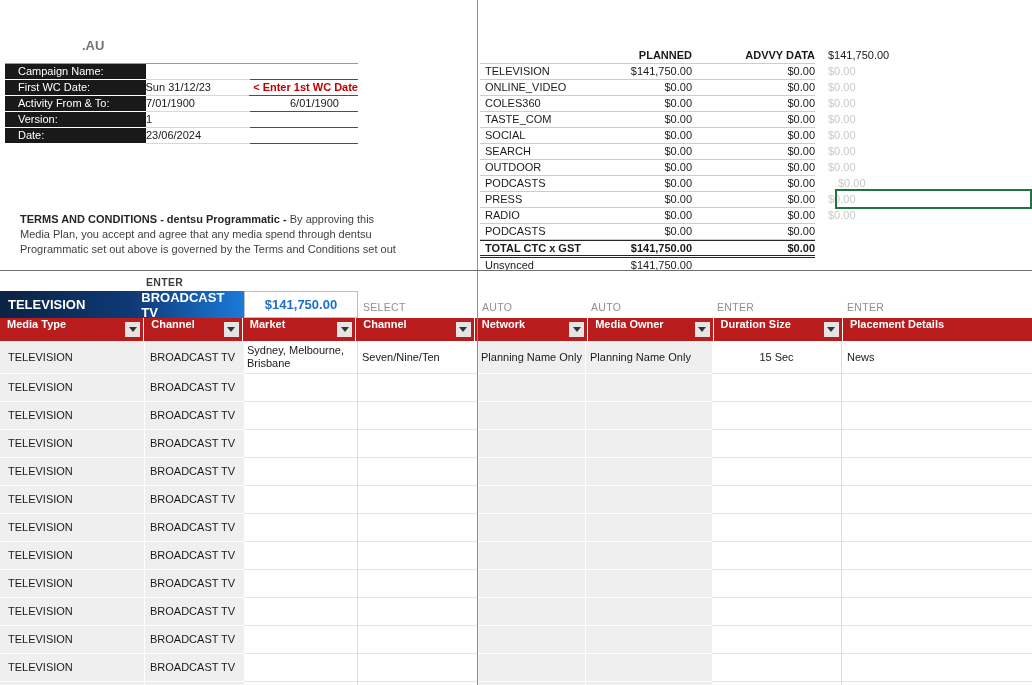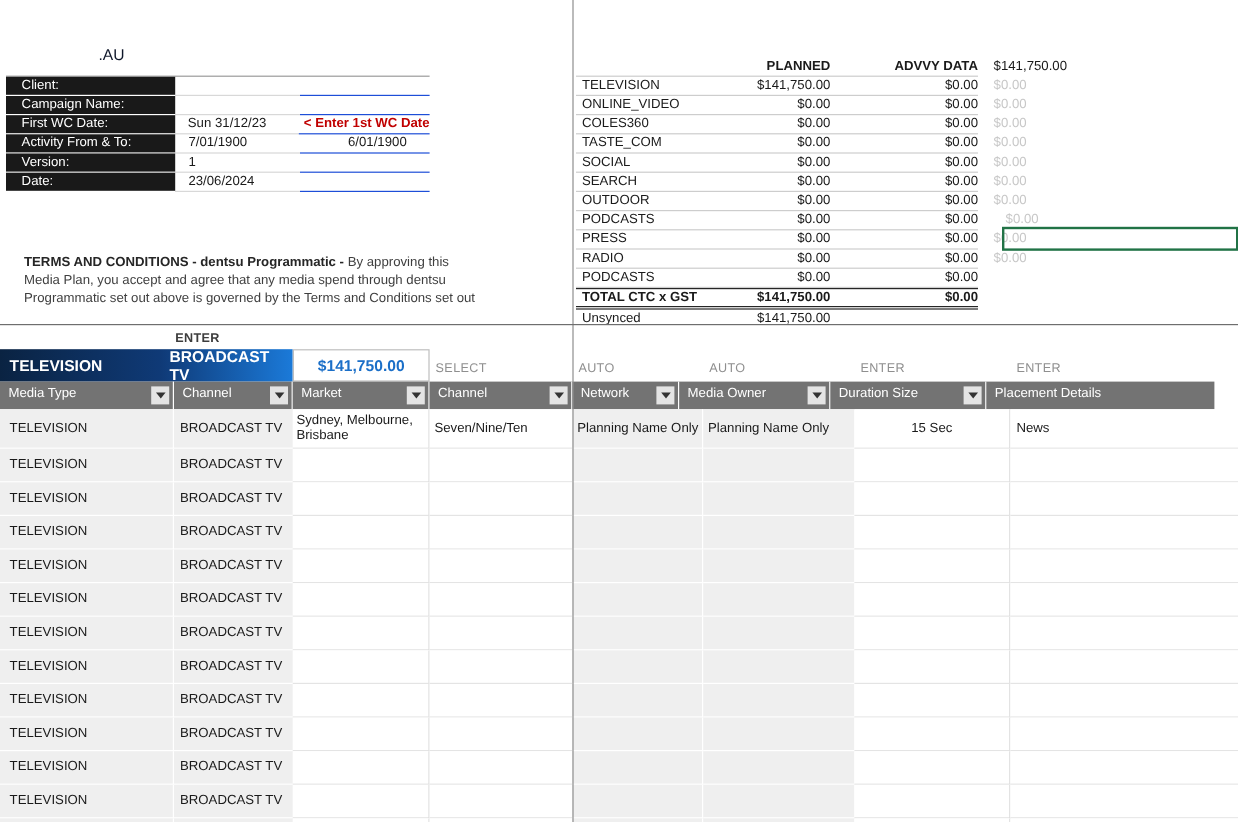--- a/index.html
+++ b/index.html
@@ -6,27 +6,27 @@
   body{width:1032px;height:685px;overflow:hidden;position:relative;background:#fff;
        font-family:"Liberation Sans",sans-serif;color:#1a1a1a;font-size:11px}
   .abs{position:absolute}
 
   #vline{position:absolute;left:477px;top:0;width:1px;height:685px;background:#8f8f8f;z-index:6}
   #hline{position:absolute;left:0;top:270px;width:1032px;height:1px;background:#6e6e6e;z-index:6}
 
   
   #logo{left:6px;top:0;width:130px;height:60px}
   #logo-text{font-size:52px;font-weight:900;color:#39a3e6;letter-spacing:-4px;line-height:54px}
-  #logo-suffix{position:absolute;left:76px;top:38px;font-size:13px;font-weight:400;color:#0f172a}
+  #logo-suffix{position:absolute;left:76px;top:38px;font-size:13px;font-weight:700;color:#737373}
 
   
   #form{left:5px;top:63px;width:353px;border-top:1px solid #9b9b9b}
   .frow{display:flex;height:16px;line-height:15px}
   .flabel{width:141px;background:#191919;color:#fff;padding-left:13px;box-sizing:border-box;border-bottom:1px solid #fff}
-  .fv1{width:104px;padding-left:11px;box-sizing:border-box;border-bottom:1px solid #d8d8d8}
+  .fv1{width:104px;box-sizing:border-box;border-bottom:1px solid #d8d8d8}
   .fv2{flex:1;padding-left:4px;box-sizing:border-box;border-bottom:1px solid #1d4ed8}
   .fv2.alert{color:#c00000;font-weight:bold;white-space:nowrap}
   .fv2.indent{padding-left:40px}
 
   
   #terms{left:20px;top:212px;width:378px;line-height:15px;color:#3f3f3f}
   #terms b{color:#262626}
 
   
   #summary{left:480px;top:48px;width:335px}
@@ -51,22 +51,22 @@
   #band{left:0;top:291px;width:244px;height:27px;display:flex;align-items:center;color:#fff;font-weight:bold;font-size:13px;
         background:linear-gradient(90deg,#0a2342 0%,#0f3a77 55%,#1b7ad9 100%)}
   .band-mt{padding-left:8px;width:142px;box-sizing:border-box}
   #amount-cell{left:244px;top:291px;width:114px;height:27px;background:#fff;border:1px solid #bfbfbf;box-sizing:border-box;
         display:flex;align-items:center;justify-content:center;font-weight:bold;font-size:13px;color:#1b6fc8}
   #mode-row{left:0;top:301px;width:1032px;display:flex;font-size:10.5px;color:#8f8f8f;letter-spacing:.3px;line-height:13px}
   .mode-cell{box-sizing:border-box;padding-left:5px}
 
   
   #ghead{left:0;top:318px;width:1032px;height:23px;display:flex}
-  .hcell{background:#737373;color:#fff;font-weight:normal;box-sizing:border-box;position:relative;
-         display:flex;align-items:center;padding:0 0 4px 7px;border-right:1px solid #fff}
+  .hcell{background:#b91c1c;color:#fff;font-weight:bold;box-sizing:border-box;position:relative;
+         display:flex;align-items:flex-start;padding:0 0 4px 7px;border-right:1px solid #fff}
   .hcell.last{border-right:none}
   .drop{position:absolute;right:3px;bottom:4px;width:15px;height:15px;background:#e4e4e4;
         display:flex;align-items:center;justify-content:center}
   .tri{width:0;height:0;border-left:4px solid transparent;border-right:4px solid transparent;border-top:5px solid #333}
 
   
   #gbody{left:0;top:341px;width:1032px}
   .grow{display:flex}
   .grow .gcell{height:28px}
   .grow.first .gcell{height:33px}
@@ -82,25 +82,20 @@
 
 <div id="vline"></div>
 <div id="hline"></div>
 
 <div class="abs" id="logo">
   <div id="logo-suffix">.AU</div>
 </div>
 
 <div class="abs" id="form">
     <div class="frow">
-      <div class="flabel">Client:</div>
-      <div class="fv1"></div>
-      <div class="fv2"></div>
-    </div>
-    <div class="frow">
       <div class="flabel">Campaign Name:</div>
       <div class="fv1"></div>
       <div class="fv2"></div>
     </div>
     <div class="frow">
       <div class="flabel">First WC Date:</div>
       <div class="fv1">Sun 31/12/23</div>
       <div class="fv2 alert">&lt; Enter 1st WC Date</div>
     </div>
     <div class="frow">
@@ -253,21 +248,21 @@
       <div class="drop">
         <div class="tri"></div>
       </div>
     </div>
     <div class="hcell" style="width: 119px;">
       <span>Channel</span>
       <div class="drop">
         <div class="tri"></div>
       </div>
     </div>
-    <div class="hcell" style="width: 89px;">
+    <div class="hcell" style="width: 114px;">
       <span>Network</span>
       <div class="drop">
         <div class="tri"></div>
       </div>
     </div>
     <div class="hcell" style="width: 126px;">
       <span>Media Owner</span>
       <div class="drop">
         <div class="tri"></div>
       </div>

